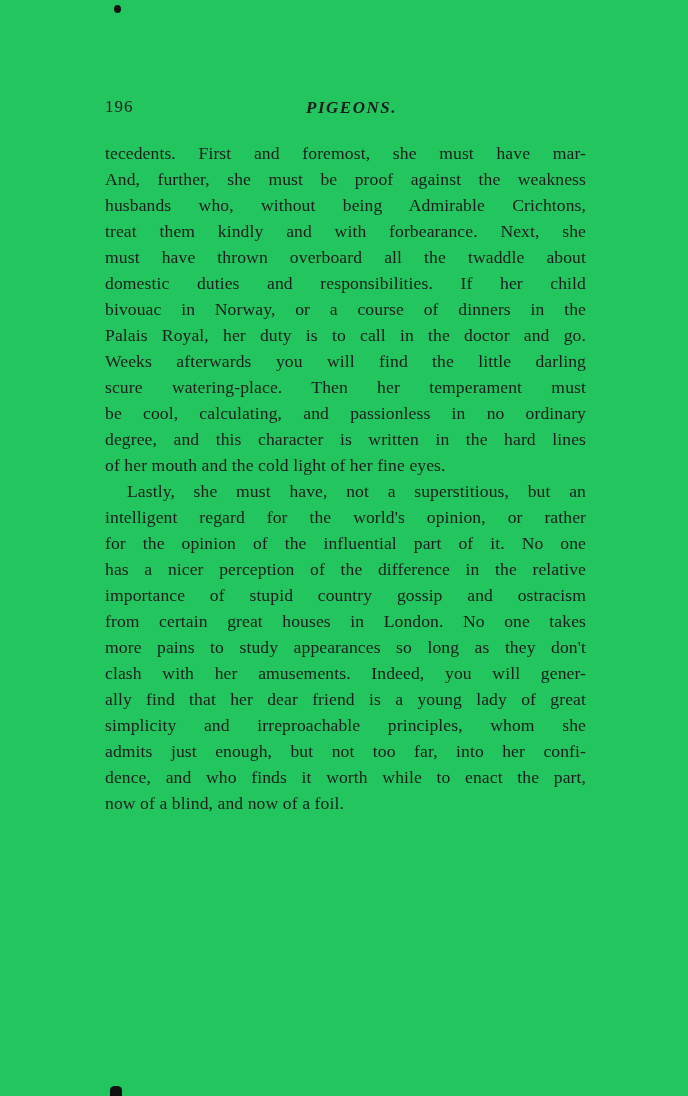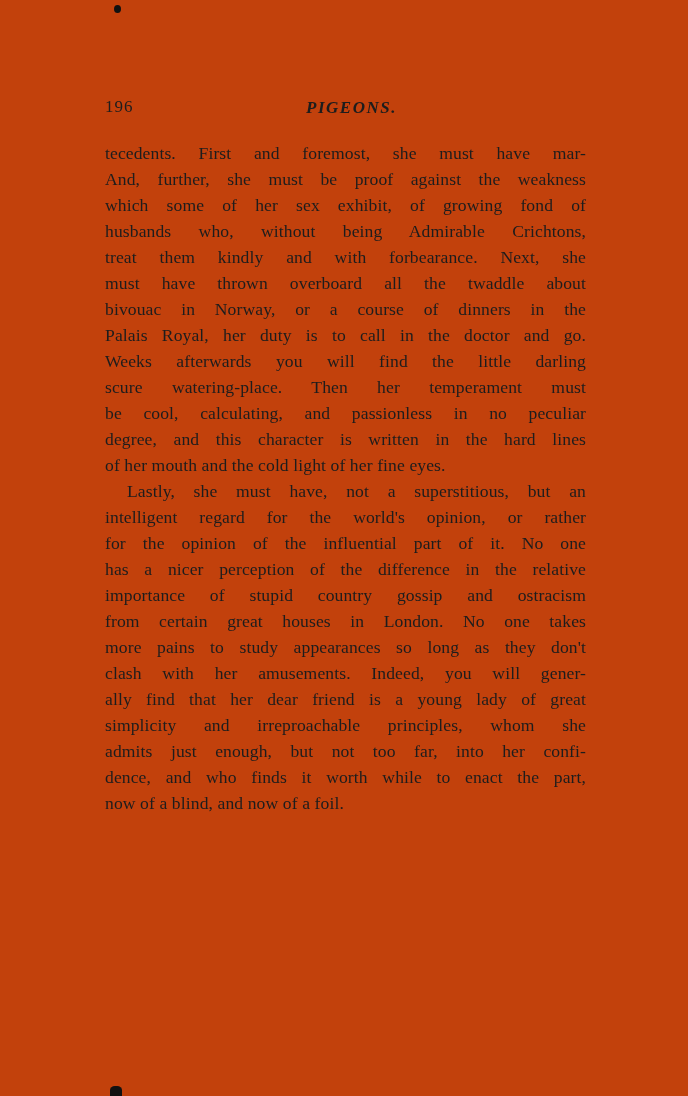--- a/index.html
+++ b/index.html
@@ -4,21 +4,21 @@
 <style>
   html, body {
     margin: 0;
     padding: 0;
     background: #ffffff;
   }
   .page {
     position: relative;
     width: 688px;
     height: 1096px;
-    background: #c2410c;
+    background: #22c55e;
     overflow: hidden;
     font-family: "Liberation Serif", serif;
     color: #1d1d1d;
   }
   
   .running-head {
     position: absolute;
     top: 95px;
     left: 105px;
     width: 481px;
@@ -93,29 +93,29 @@
   <span class="artifact bottom-left"></span>
 
   <div class="running-head">
     <span class="page-num">196</span>
     <span class="head-title">PIGEONS.</span>
   </div>
 
   <div class="body-text" id="text-container">
       <div class="line">tecedents.  First and foremost, she must have mar-</div>
       <div class="line">And, further, she must be proof against the weakness</div>
-      <div class="line">which some of her sex exhibit, of growing fond of</div>
       <div class="line">husbands who, without being Admirable Crichtons,</div>
       <div class="line">treat them kindly and with forbearance.  Next, she</div>
       <div class="line">must have thrown overboard all the twaddle about</div>
+      <div class="line">domestic duties and responsibilities.  If her child</div>
       <div class="line">bivouac in Norway, or a course of dinners in the</div>
       <div class="line">Palais Royal, her duty is to call in the doctor and go.</div>
       <div class="line">Weeks afterwards you will find the little darling</div>
       <div class="line">scure watering-place.  Then her temperament must</div>
-      <div class="line">be cool, calculating, and passionless in no peculiar</div>
+      <div class="line">be cool, calculating, and passionless in no ordinary</div>
       <div class="line">degree, and this character is written in the hard lines</div>
       <div class="line last">of her mouth and the cold light of her fine eyes.</div>
       <div class="line indent">Lastly, she must have, not a superstitious, but an</div>
       <div class="line">intelligent regard for the world's opinion, or rather</div>
       <div class="line">for the opinion of the influential part of it.  No one</div>
       <div class="line">has a nicer perception of the difference in the relative</div>
       <div class="line">importance of stupid country gossip and ostracism</div>
       <div class="line">from certain great houses in London.  No one takes</div>
       <div class="line">more pains to study appearances so long as they don't</div>
       <div class="line">clash with her amusements.  Indeed, you will gener-</div>

